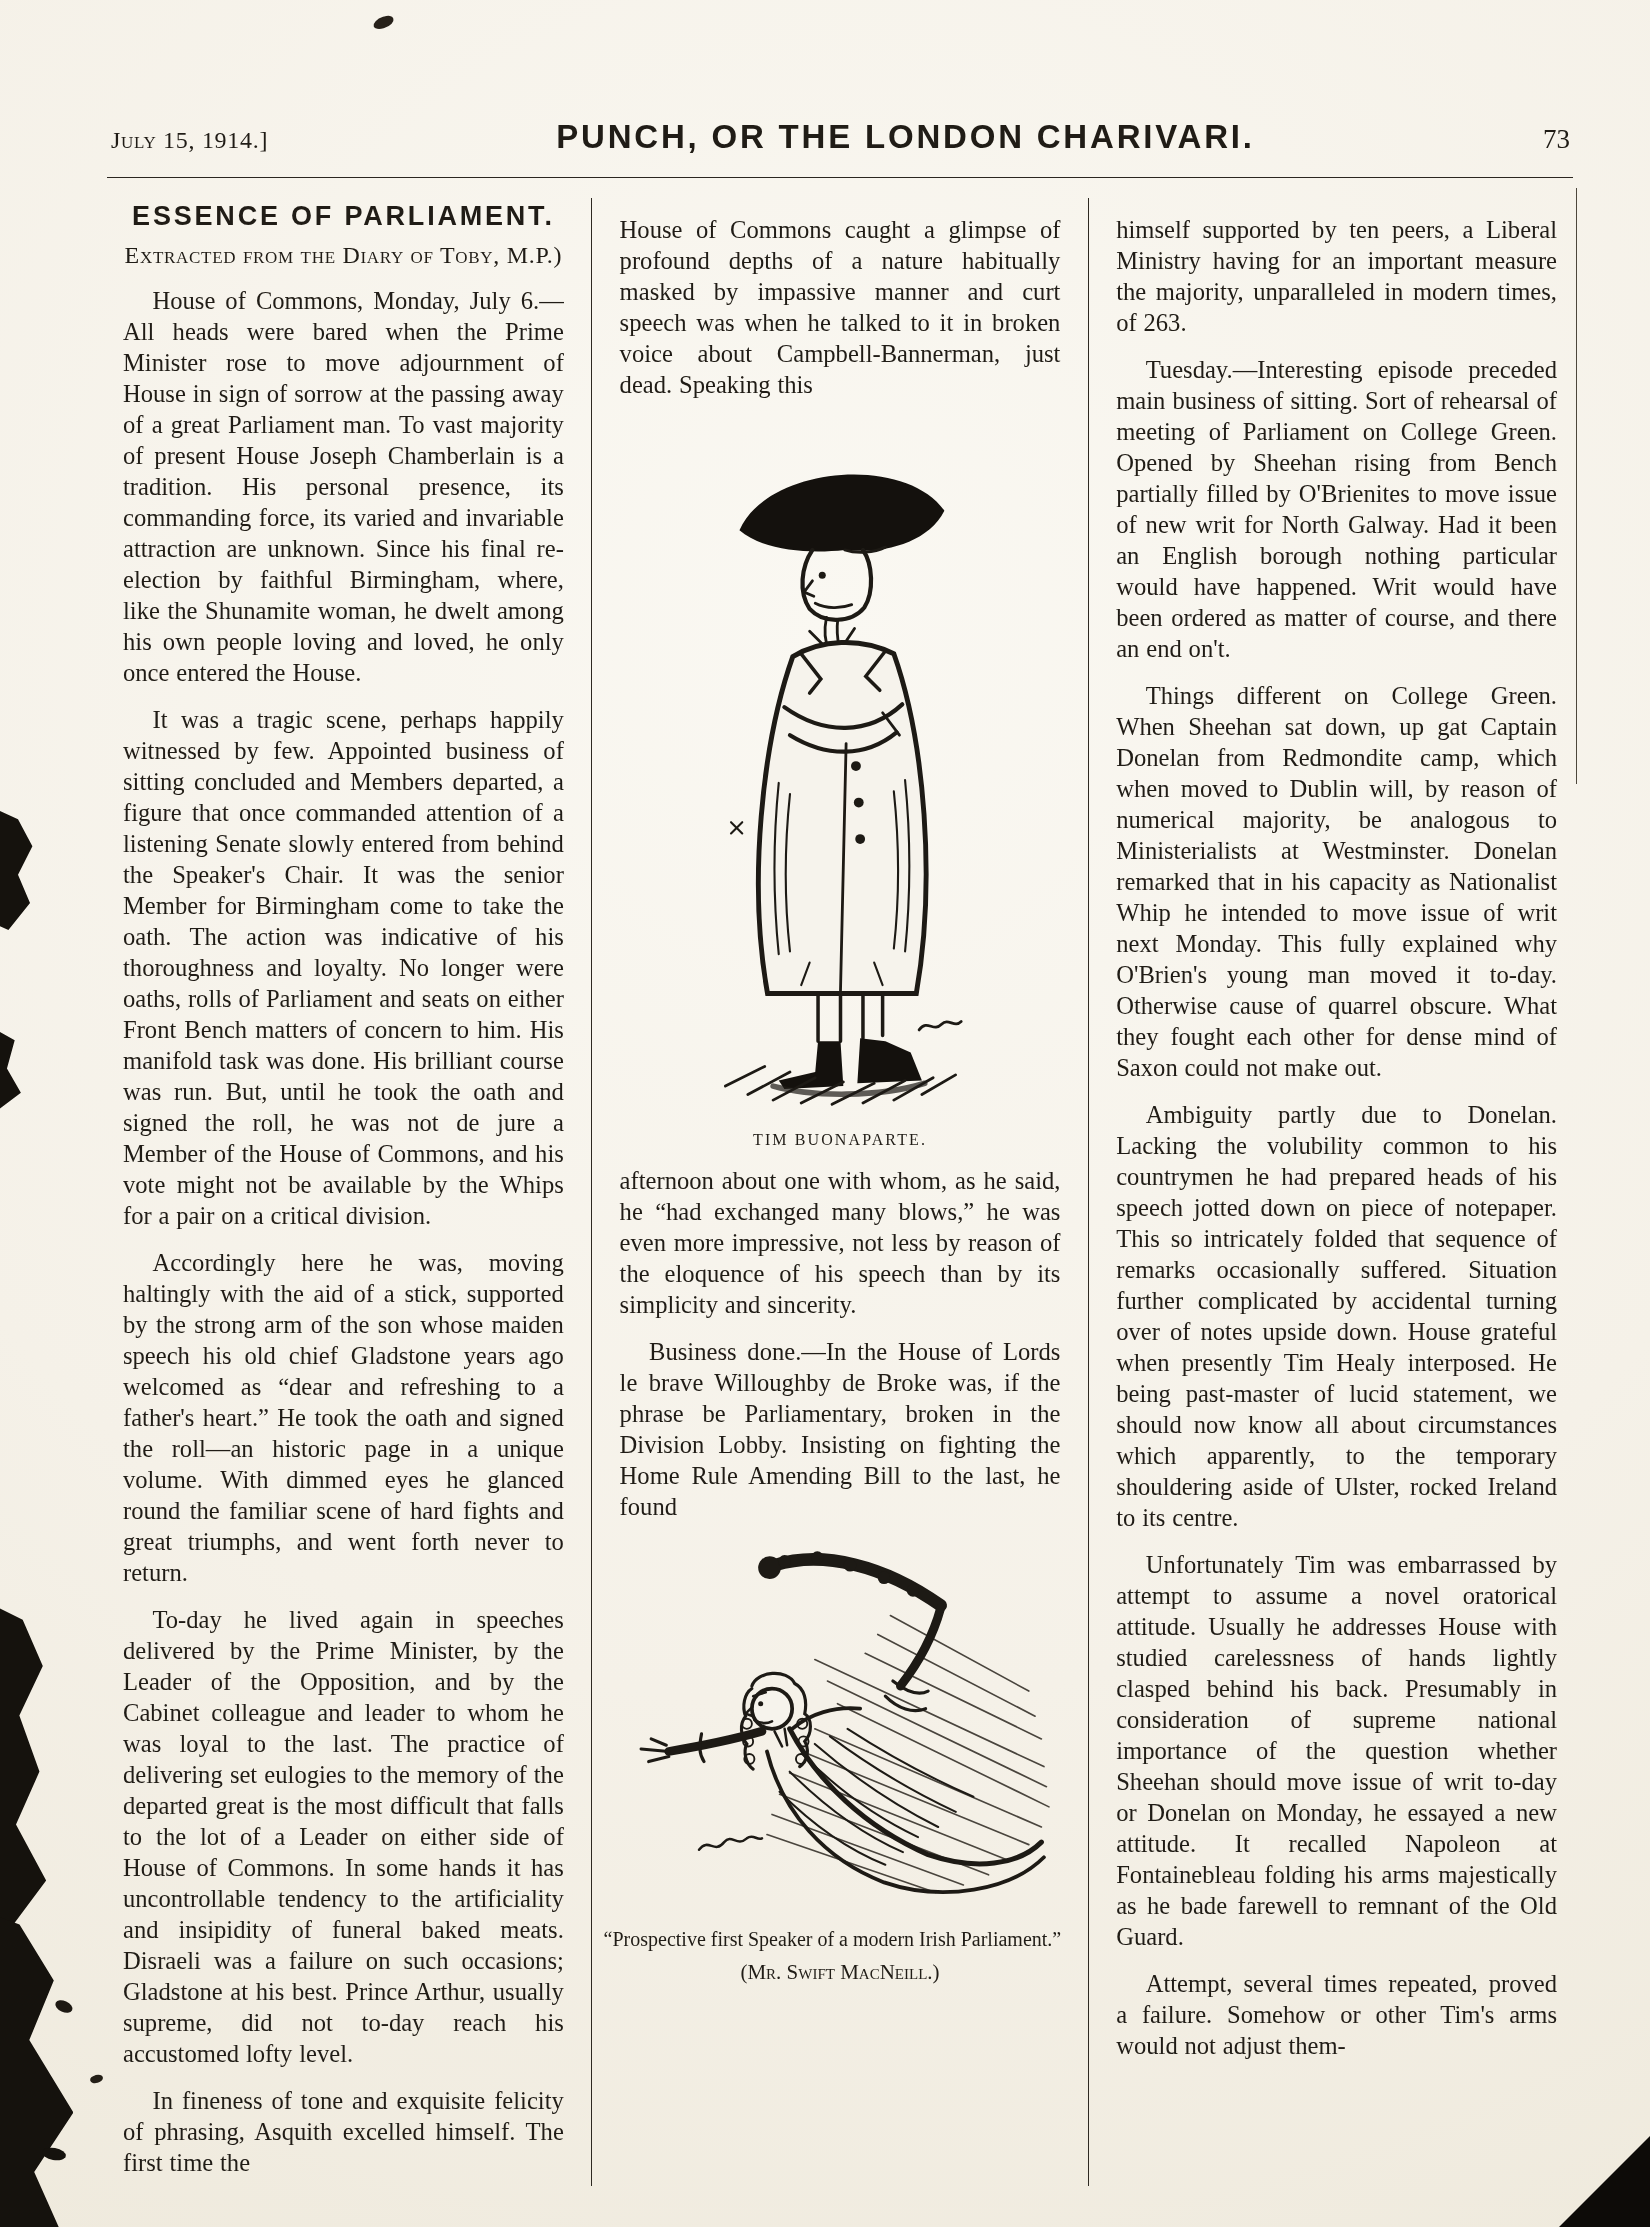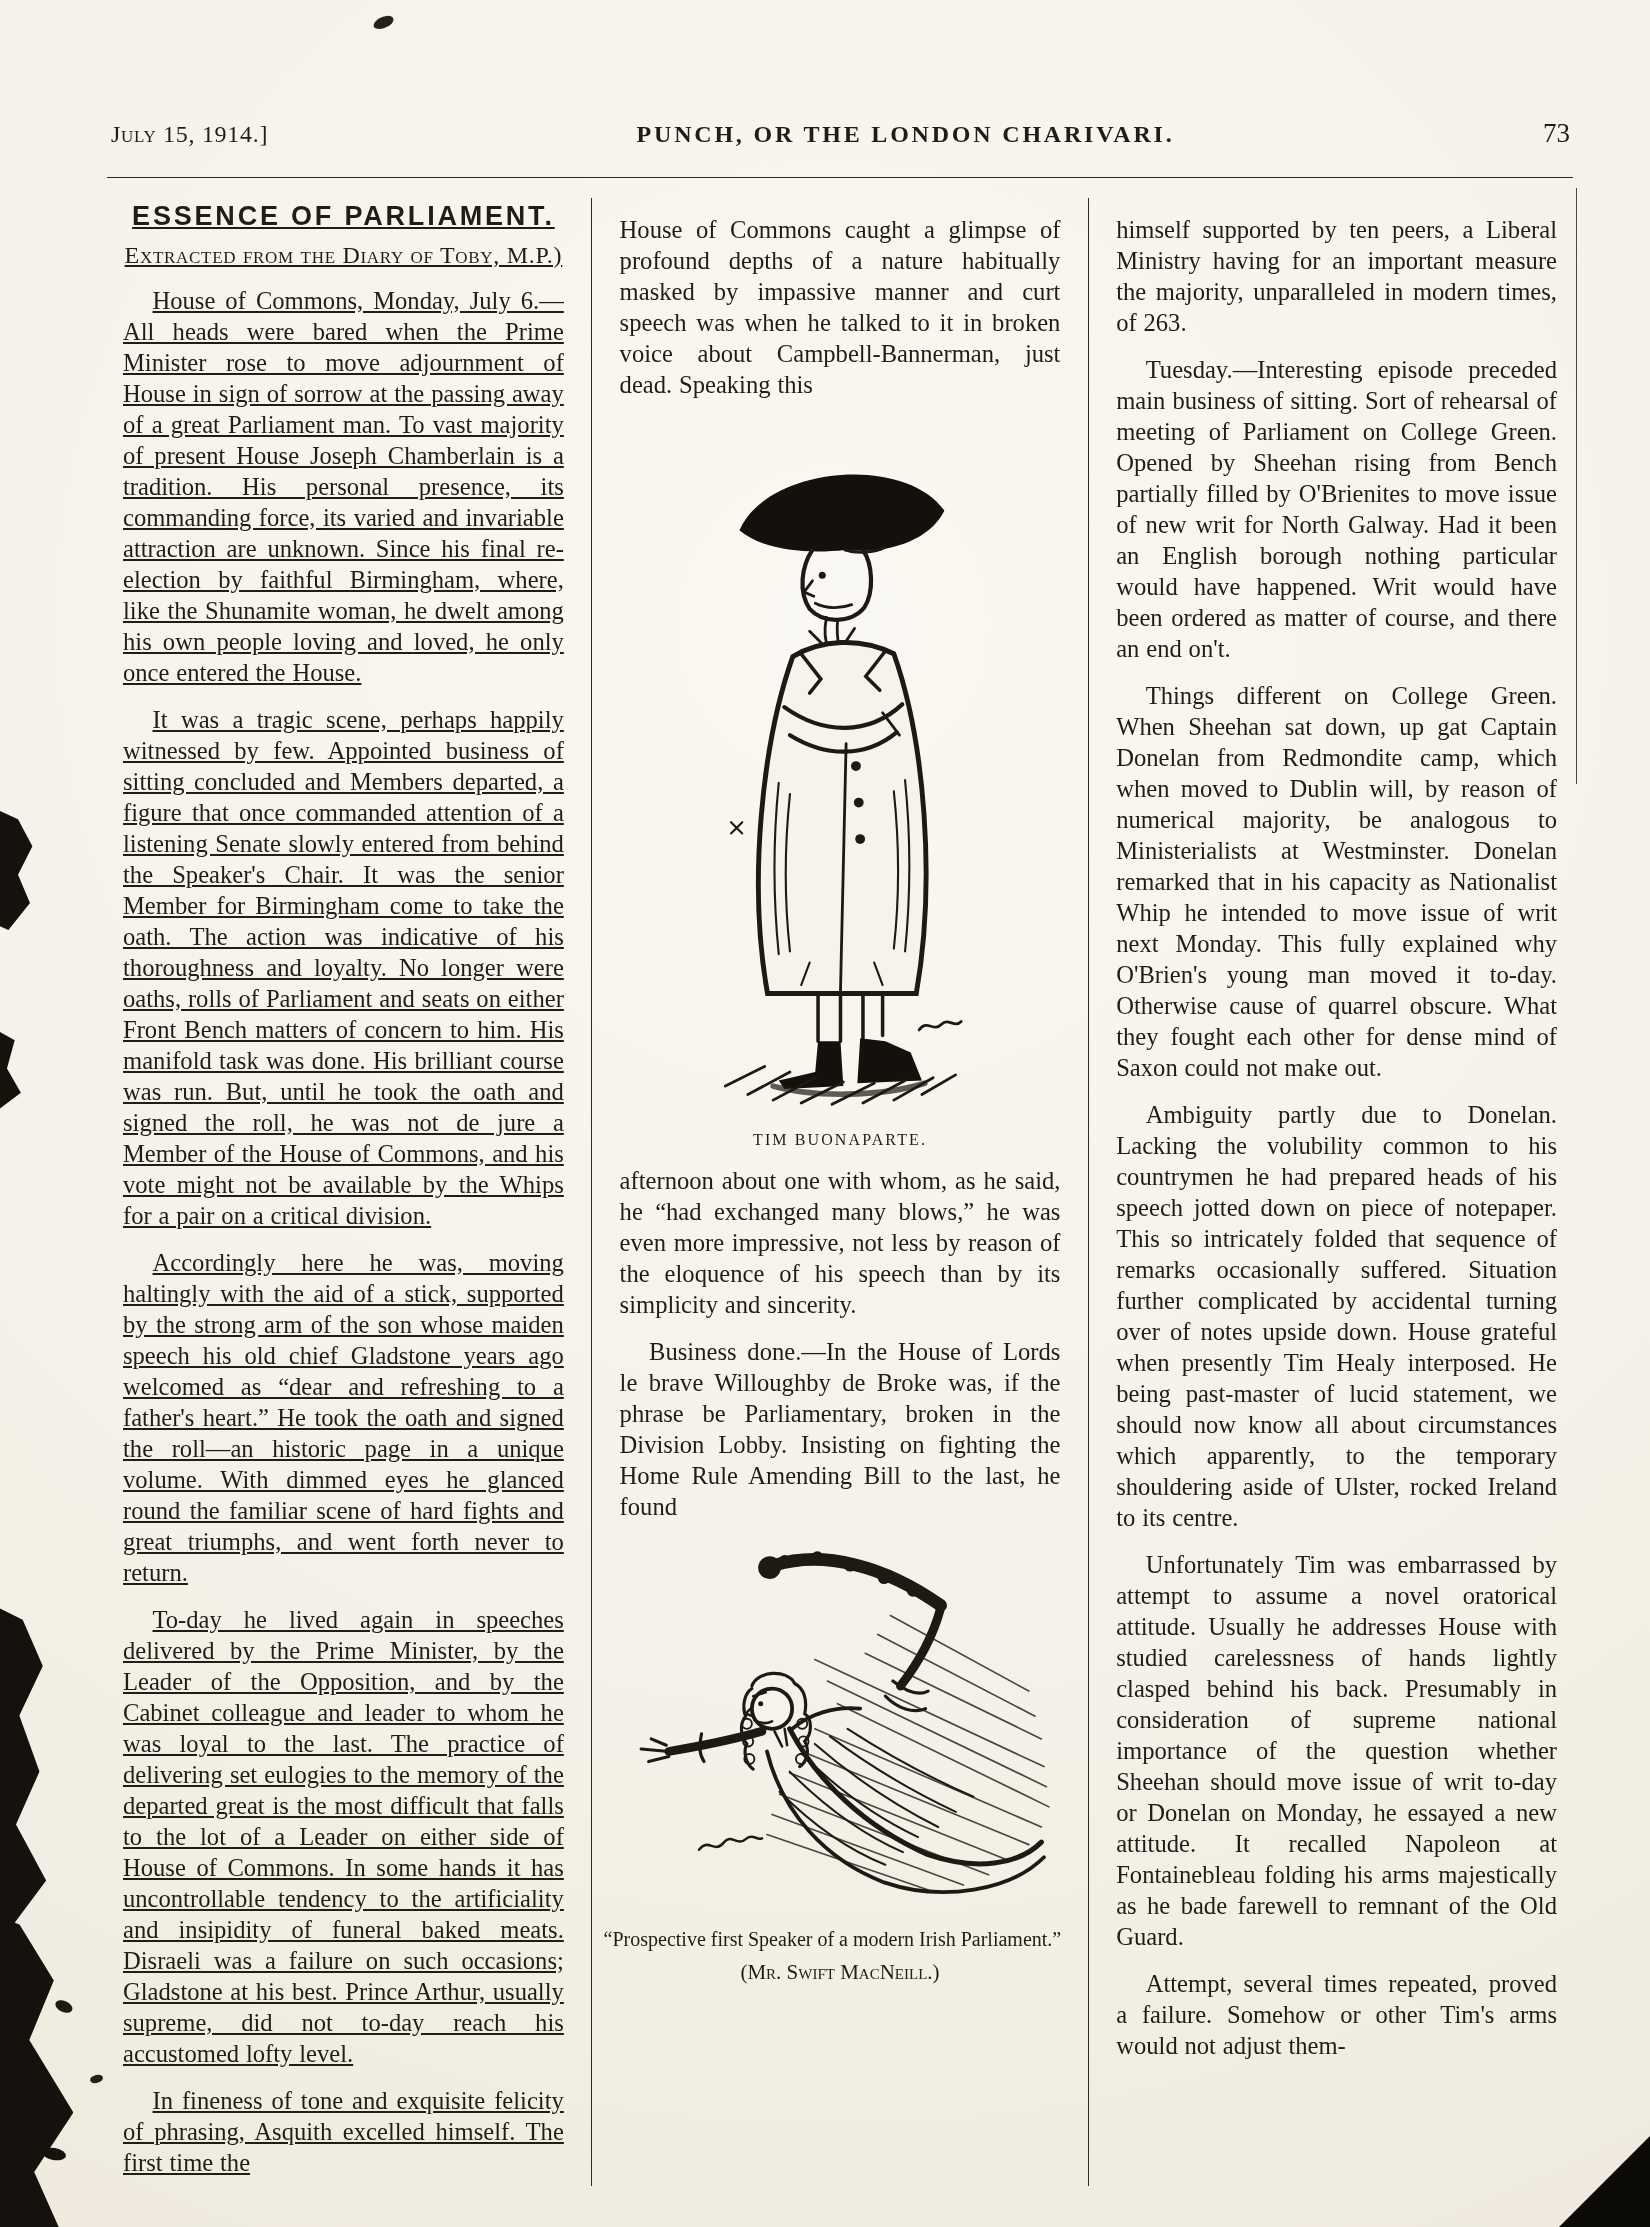--- a/index.html
+++ b/index.html
@@ -13,32 +13,32 @@
     color:#201c16;
     padding-left:14px;
   }
 
   
   .masthead {
     position:absolute; top:118px; left:111px; right:94px;
     display:flex; align-items:baseline;
   }
   .issue-date { font-size:24px; font-variant:small-caps; letter-spacing:0.7px; white-space:nowrap; }
-  .pub-title  { flex:1; text-align:center; font-size:24px; font-weight:bold; letter-spacing:2.8px; margin:0; font-family:Liberation Serif, serif; }
+  .pub-title  { flex:1; text-align:center; font-size:33px; font-weight:bold; letter-spacing:2.8px; margin:0; font-family:Liberation Sans, sans-serif; }
   .page-no    { font-size:27px; white-space:nowrap; }
   .header-rule { position:absolute; top:177px; left:107px; right:91px; height:1.4px; background:#2b2620; }
   .right-edge-rule { position:absolute; top:188px; right:87px; width:1.4px; height:596px; background:#4d473c; }
 
   
   .columns {
     position:absolute; top:198px; left:107px; right:91px; bottom:41px;
     display:flex;
   }
   .col { flex:1 1 0; padding:0 11.2px; overflow:hidden; }
-  .col:first-child { padding-left:0;text-decoration:underline; }
+  .col:first-child { padding-left:0; }
   .col:last-child  { padding-right:0; }
   .vrule { width:1.4px; background:#2e2922; }
 
   .paras p {
     margin:16px;
     font-size:24.6px; line-height:31px;
     text-align:justify; text-indent:29.5px;
     word-spacing:0.7px;
   }
   .continue > p:first-child { text-indent:0; }

